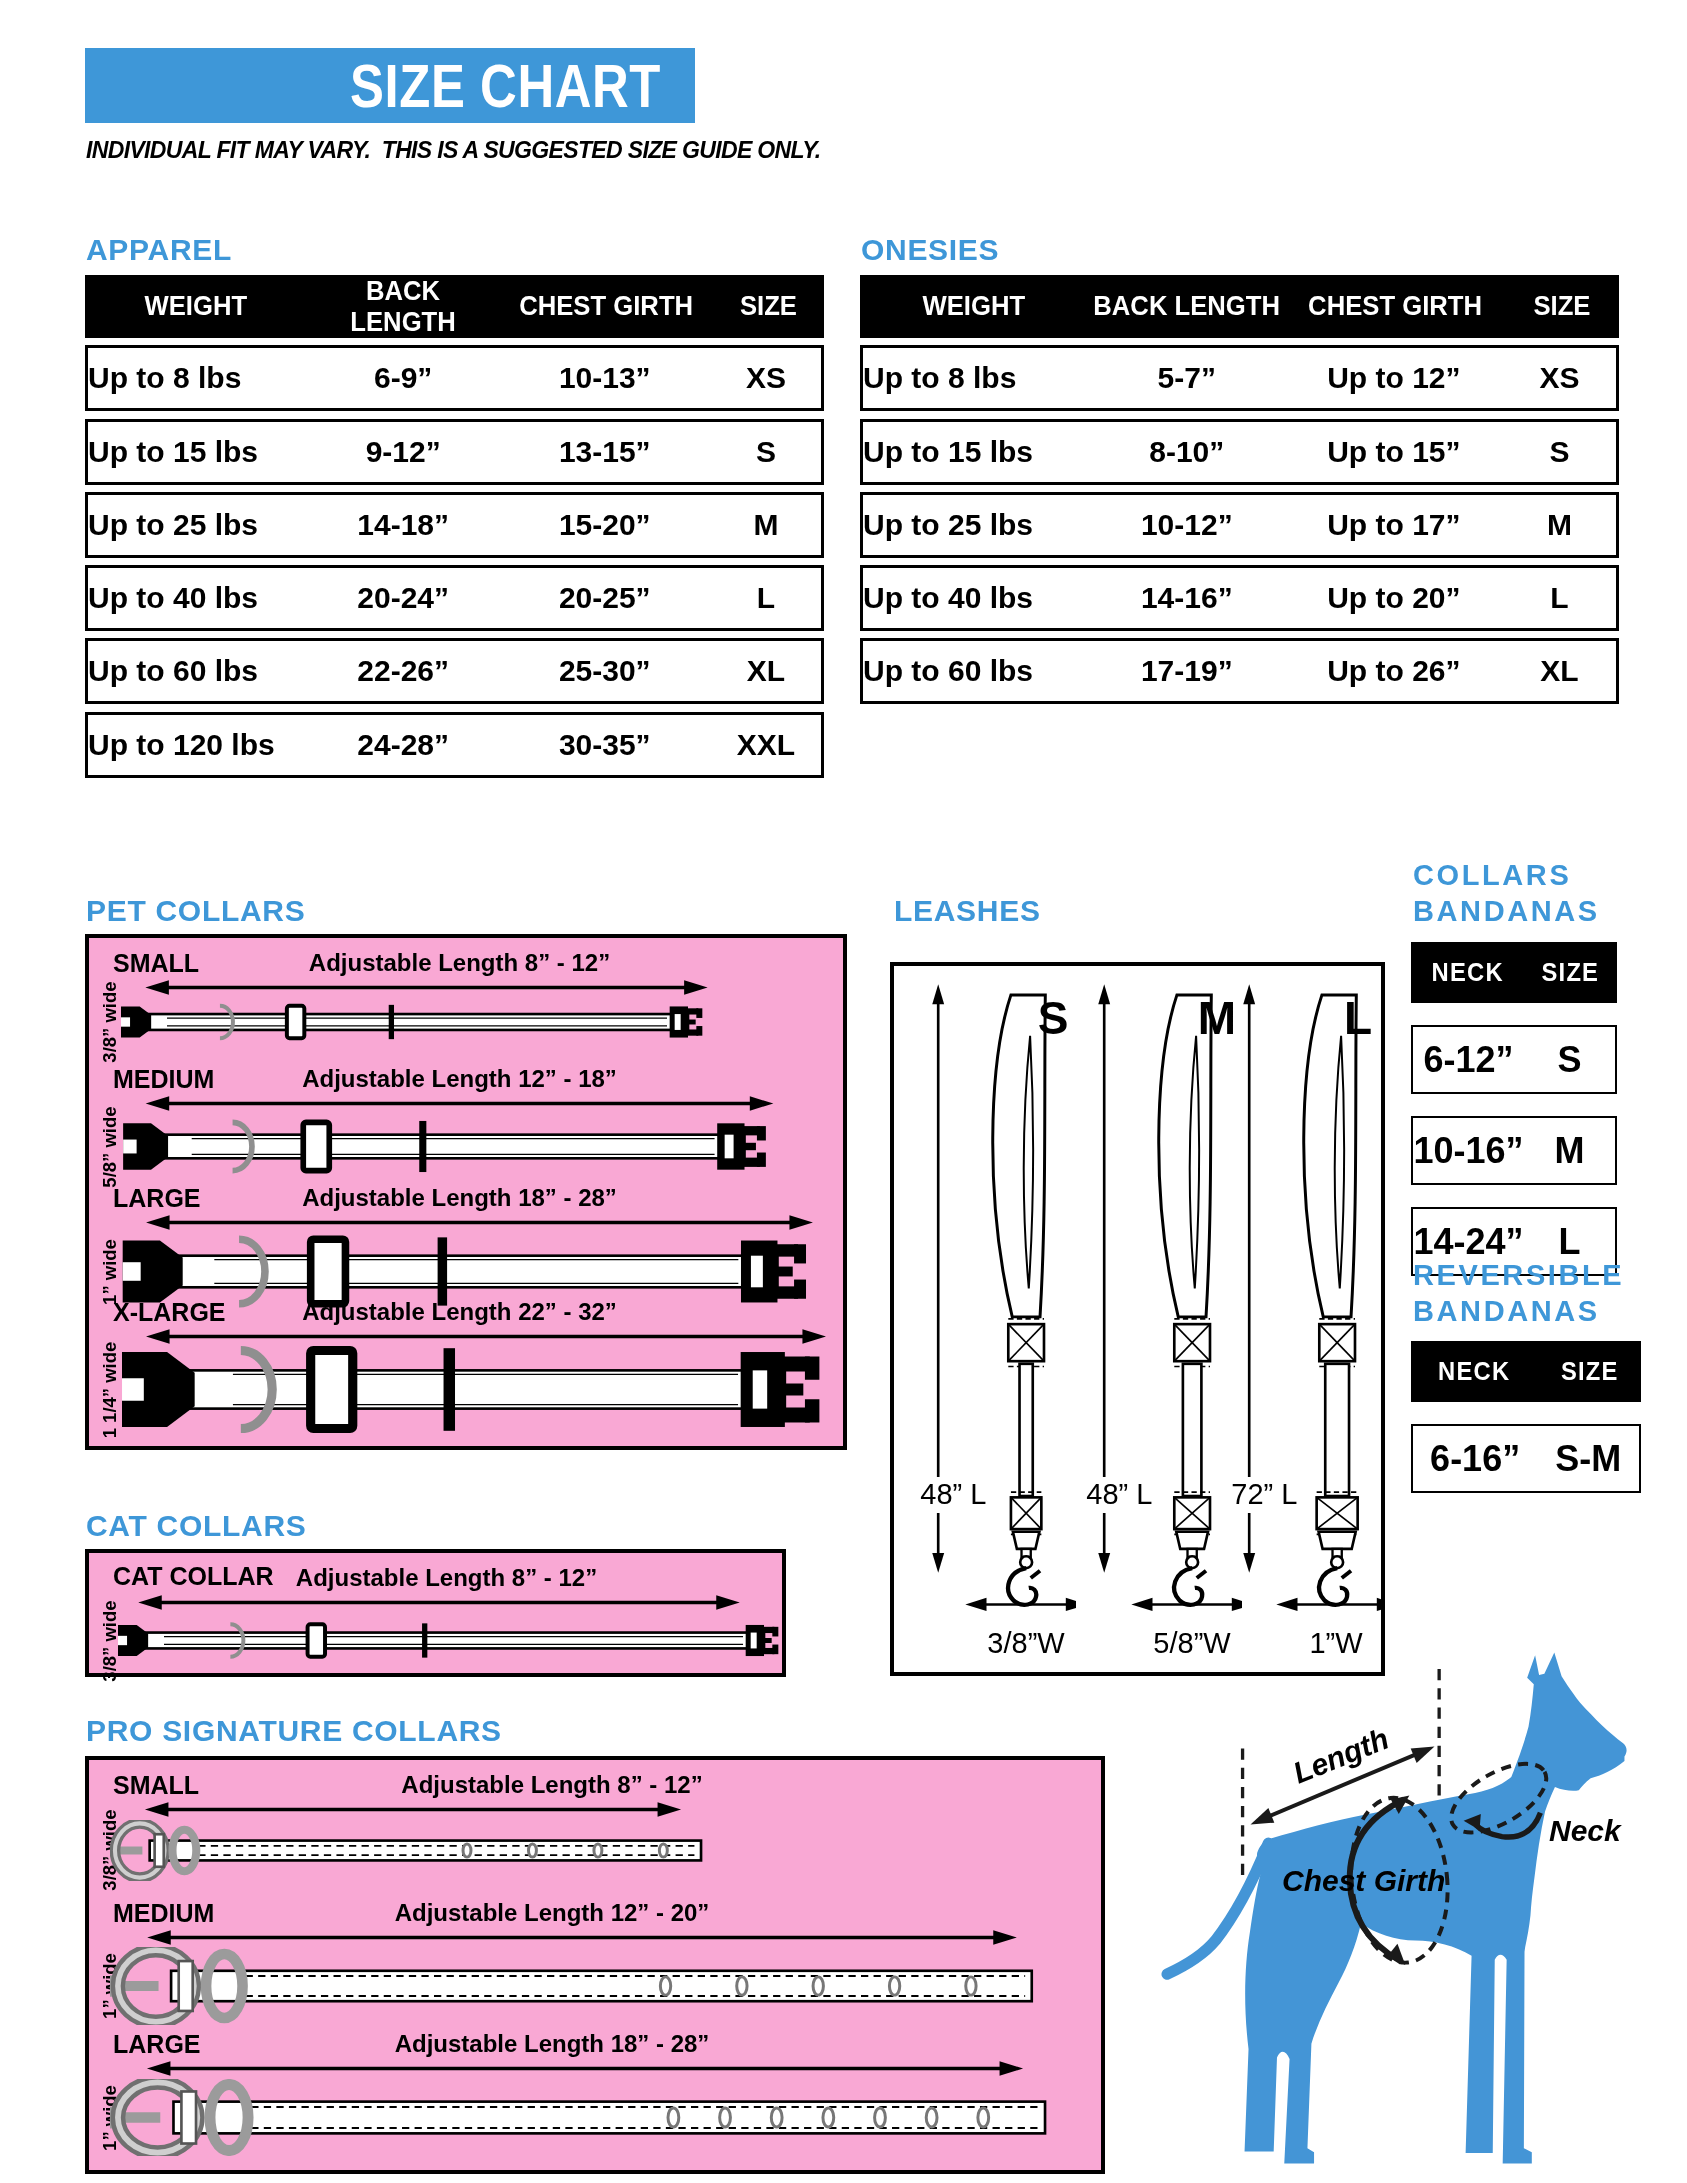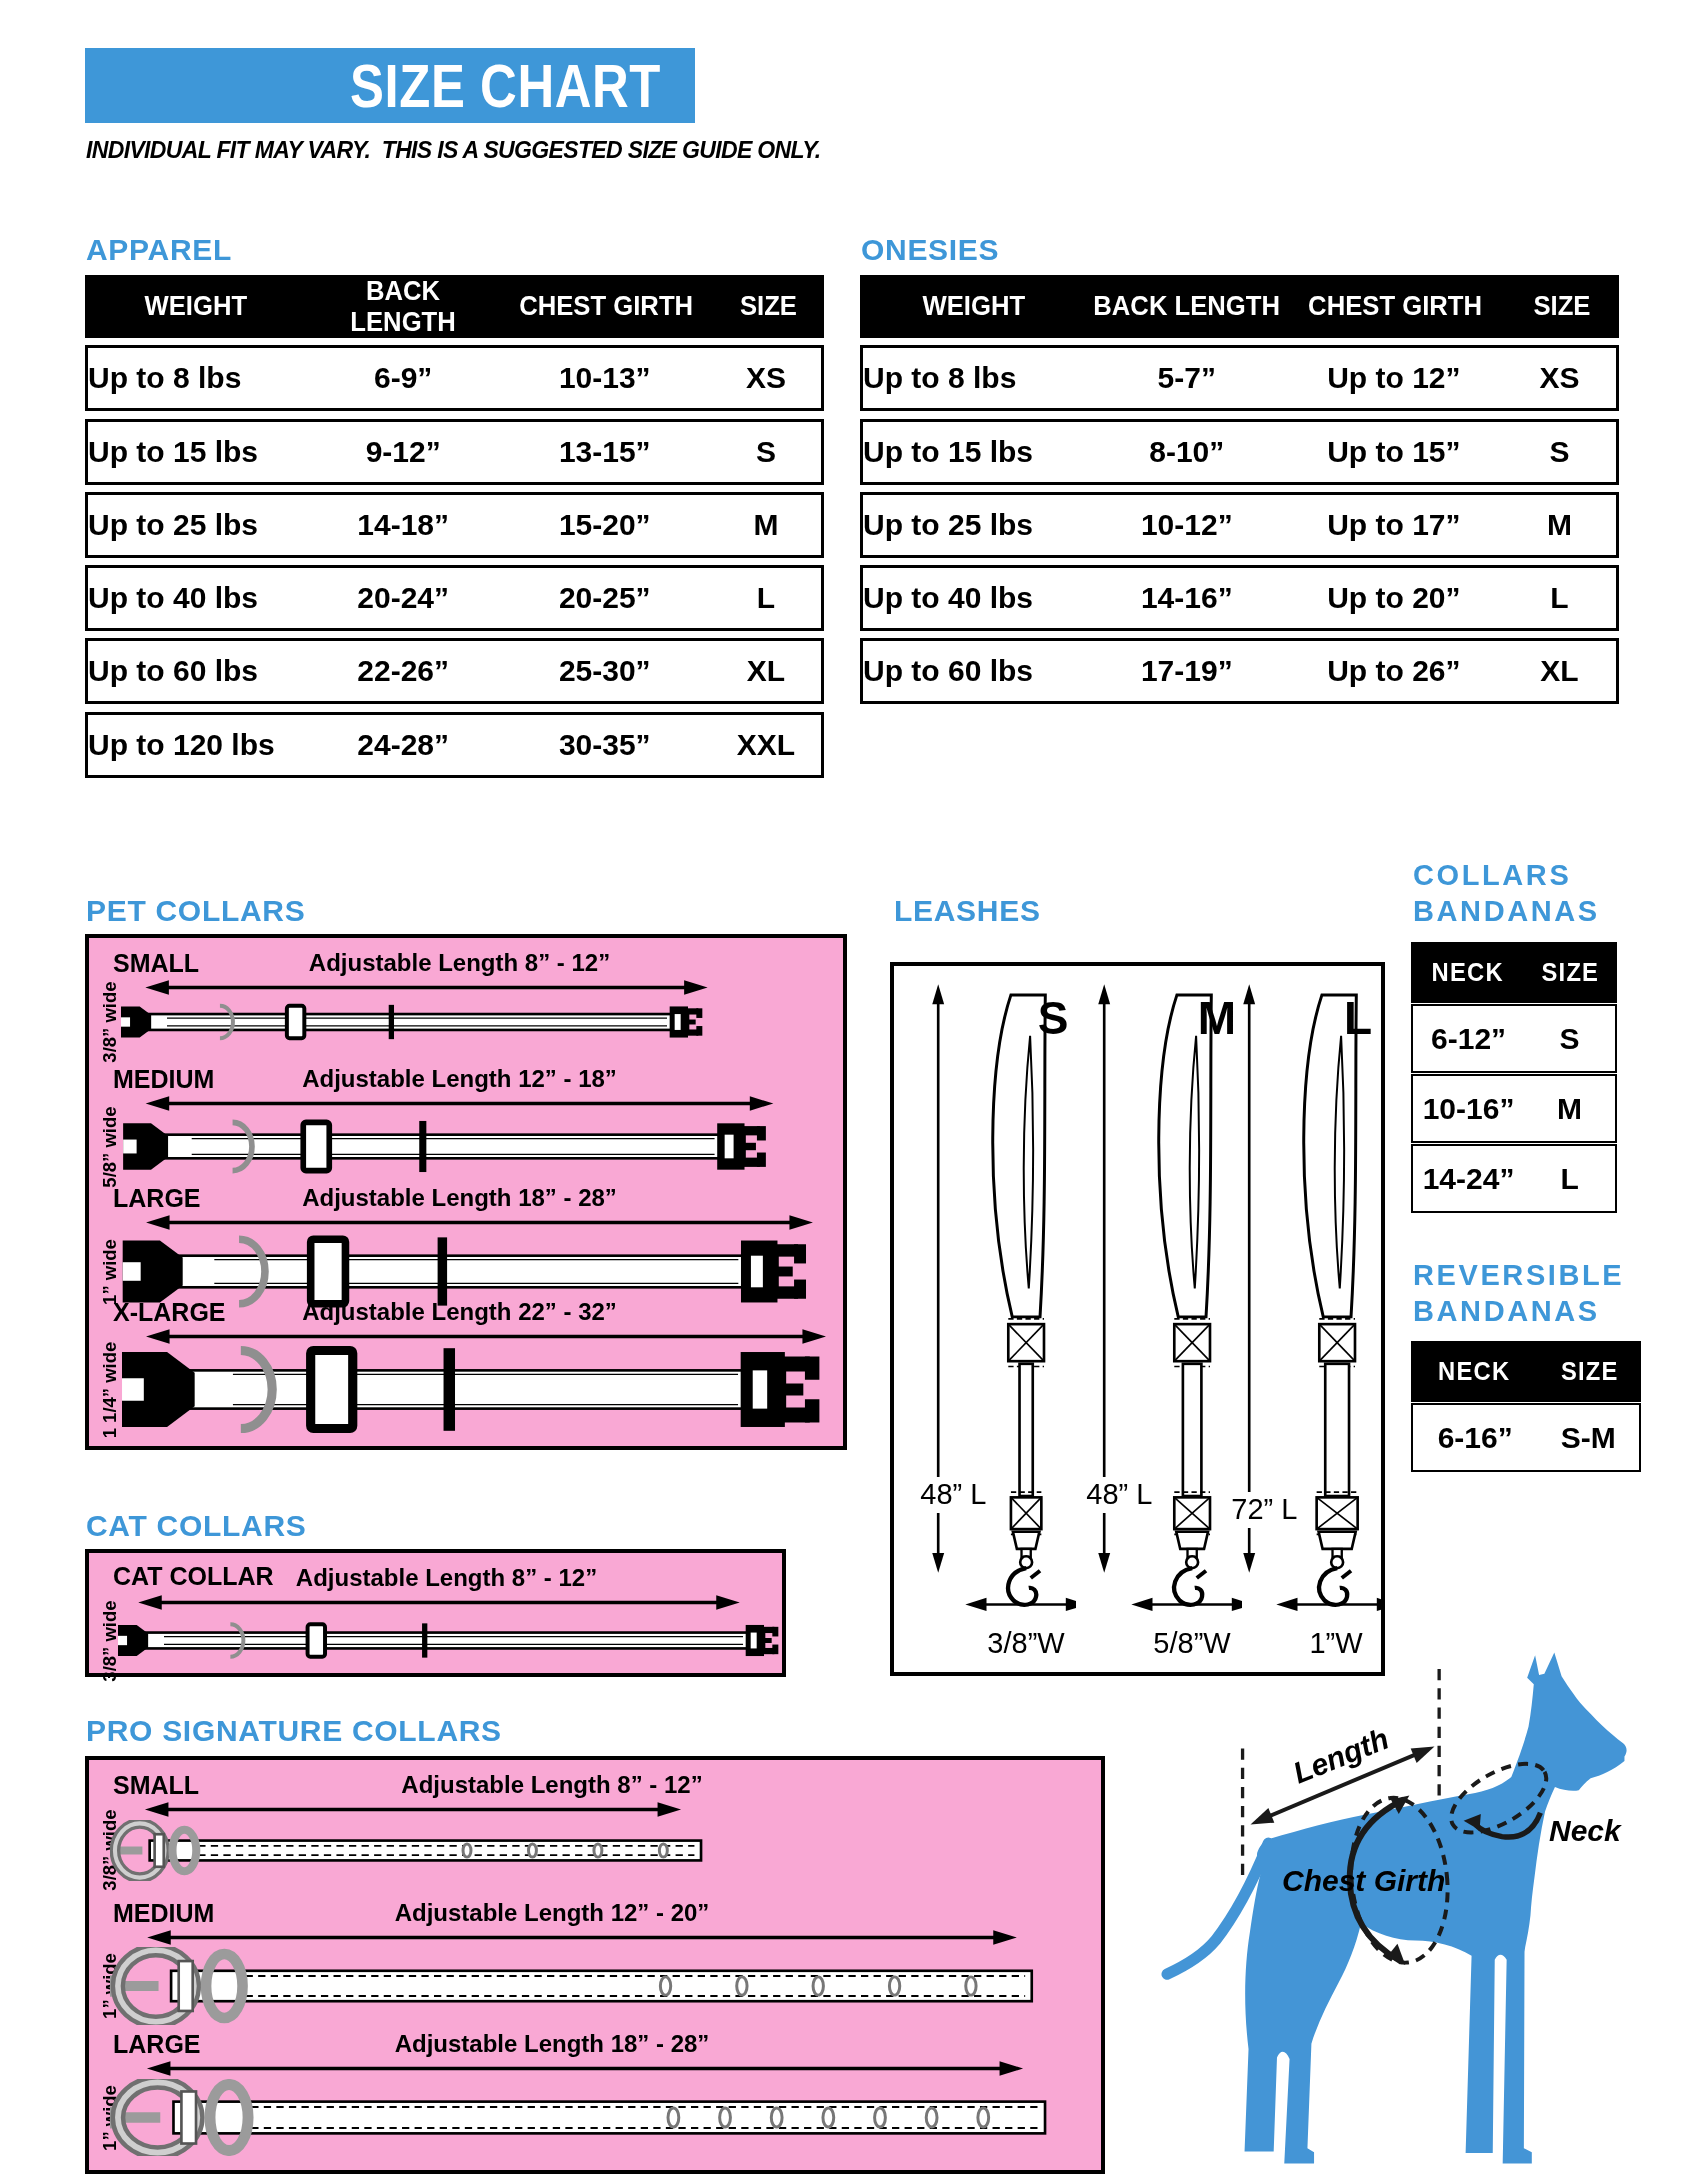--- a/index.html
+++ b/index.html
@@ -25,21 +25,21 @@
   .trow{display:grid;align-items:center;border:3.3px solid #000;height:60px;margin-top:7.3px;
         background:#fff;font-weight:bold;font-size:30px;}
   .trow span{text-align:center;}
   .cols4{grid-template-columns:30% 26% 29% 15%;}
   .cols2a{grid-template-columns:55% 45%;}
   .cl{text-align:left !important;}
 
   
   .btable .thead{height:61px;}
   .btable .thead span{font-size:25px;letter-spacing:1.3px;}
-  .btable .trow{height:65px;margin-top:1px;border-width:2.6px;font-size:30px;}
+  .btable .trow{height:65px;margin-top:22px;border-width:2.6px;font-size:36px;}
 
   
   .dbox{position:absolute;background:#f9a8d4;border:4.6px solid #000;}
   .glabel{position:absolute;left:24px;font-weight:bold;font-size:25px;letter-spacing:0;}
   .glen{position:absolute;text-align:center;font-weight:bold;font-size:24px;white-space:nowrap;}
   .wlabel{position:absolute;left:-29px;width:99px;text-align:center;font-weight:bold;font-size:18.5px;
           transform:rotate(-90deg);white-space:nowrap;}
   .h-arrow{position:absolute;height:17px;}
   .cdraw{position:absolute;}
 
@@ -335,21 +335,21 @@
           <line x1="152" y1="900" x2="166" y2="889" stroke="#000" stroke-width="6"></line>
           <line x1="81" y1="940" x2="209" y2="940" stroke="#000" stroke-width="4"></line>
           <polygon points="53,940 85,930 85,950"></polygon>
           <polygon points="237,940 205,930 205,950"></polygon>
         </svg></div>
     <span class="lsize" style="left:159px;top:25px;">S</span>
     <span class="lsize" style="left:323px;top:25px;">M</span>
     <span class="lsize" style="left:464px;top:25px;">L</span>
     <span class="llen" style="left:21px;top:511px;">48” L</span>
     <span class="llen" style="left:187px;top:511px;">48” L</span>
-    <span class="llen" style="left:332px;top:526px;">72” L</span>
+    <span class="llen" style="left:332px;top:511px;">72” L</span>
     <span class="lw" style="left:132px;top:661px;">3/8”W</span>
     <span class="lw" style="left:298px;top:661px;">5/8”W</span>
     <span class="lw" style="left:442px;top:661px;">1”W</span>
   </div>
 
   <div class="sec-h2" style="left:1413px;top:857px;">
     <div>COLLARS</div>
     <div>BANDANAS</div>
   </div>
   <div class="size-table btable" style="left:1411px;top:942px;width:206px;">

